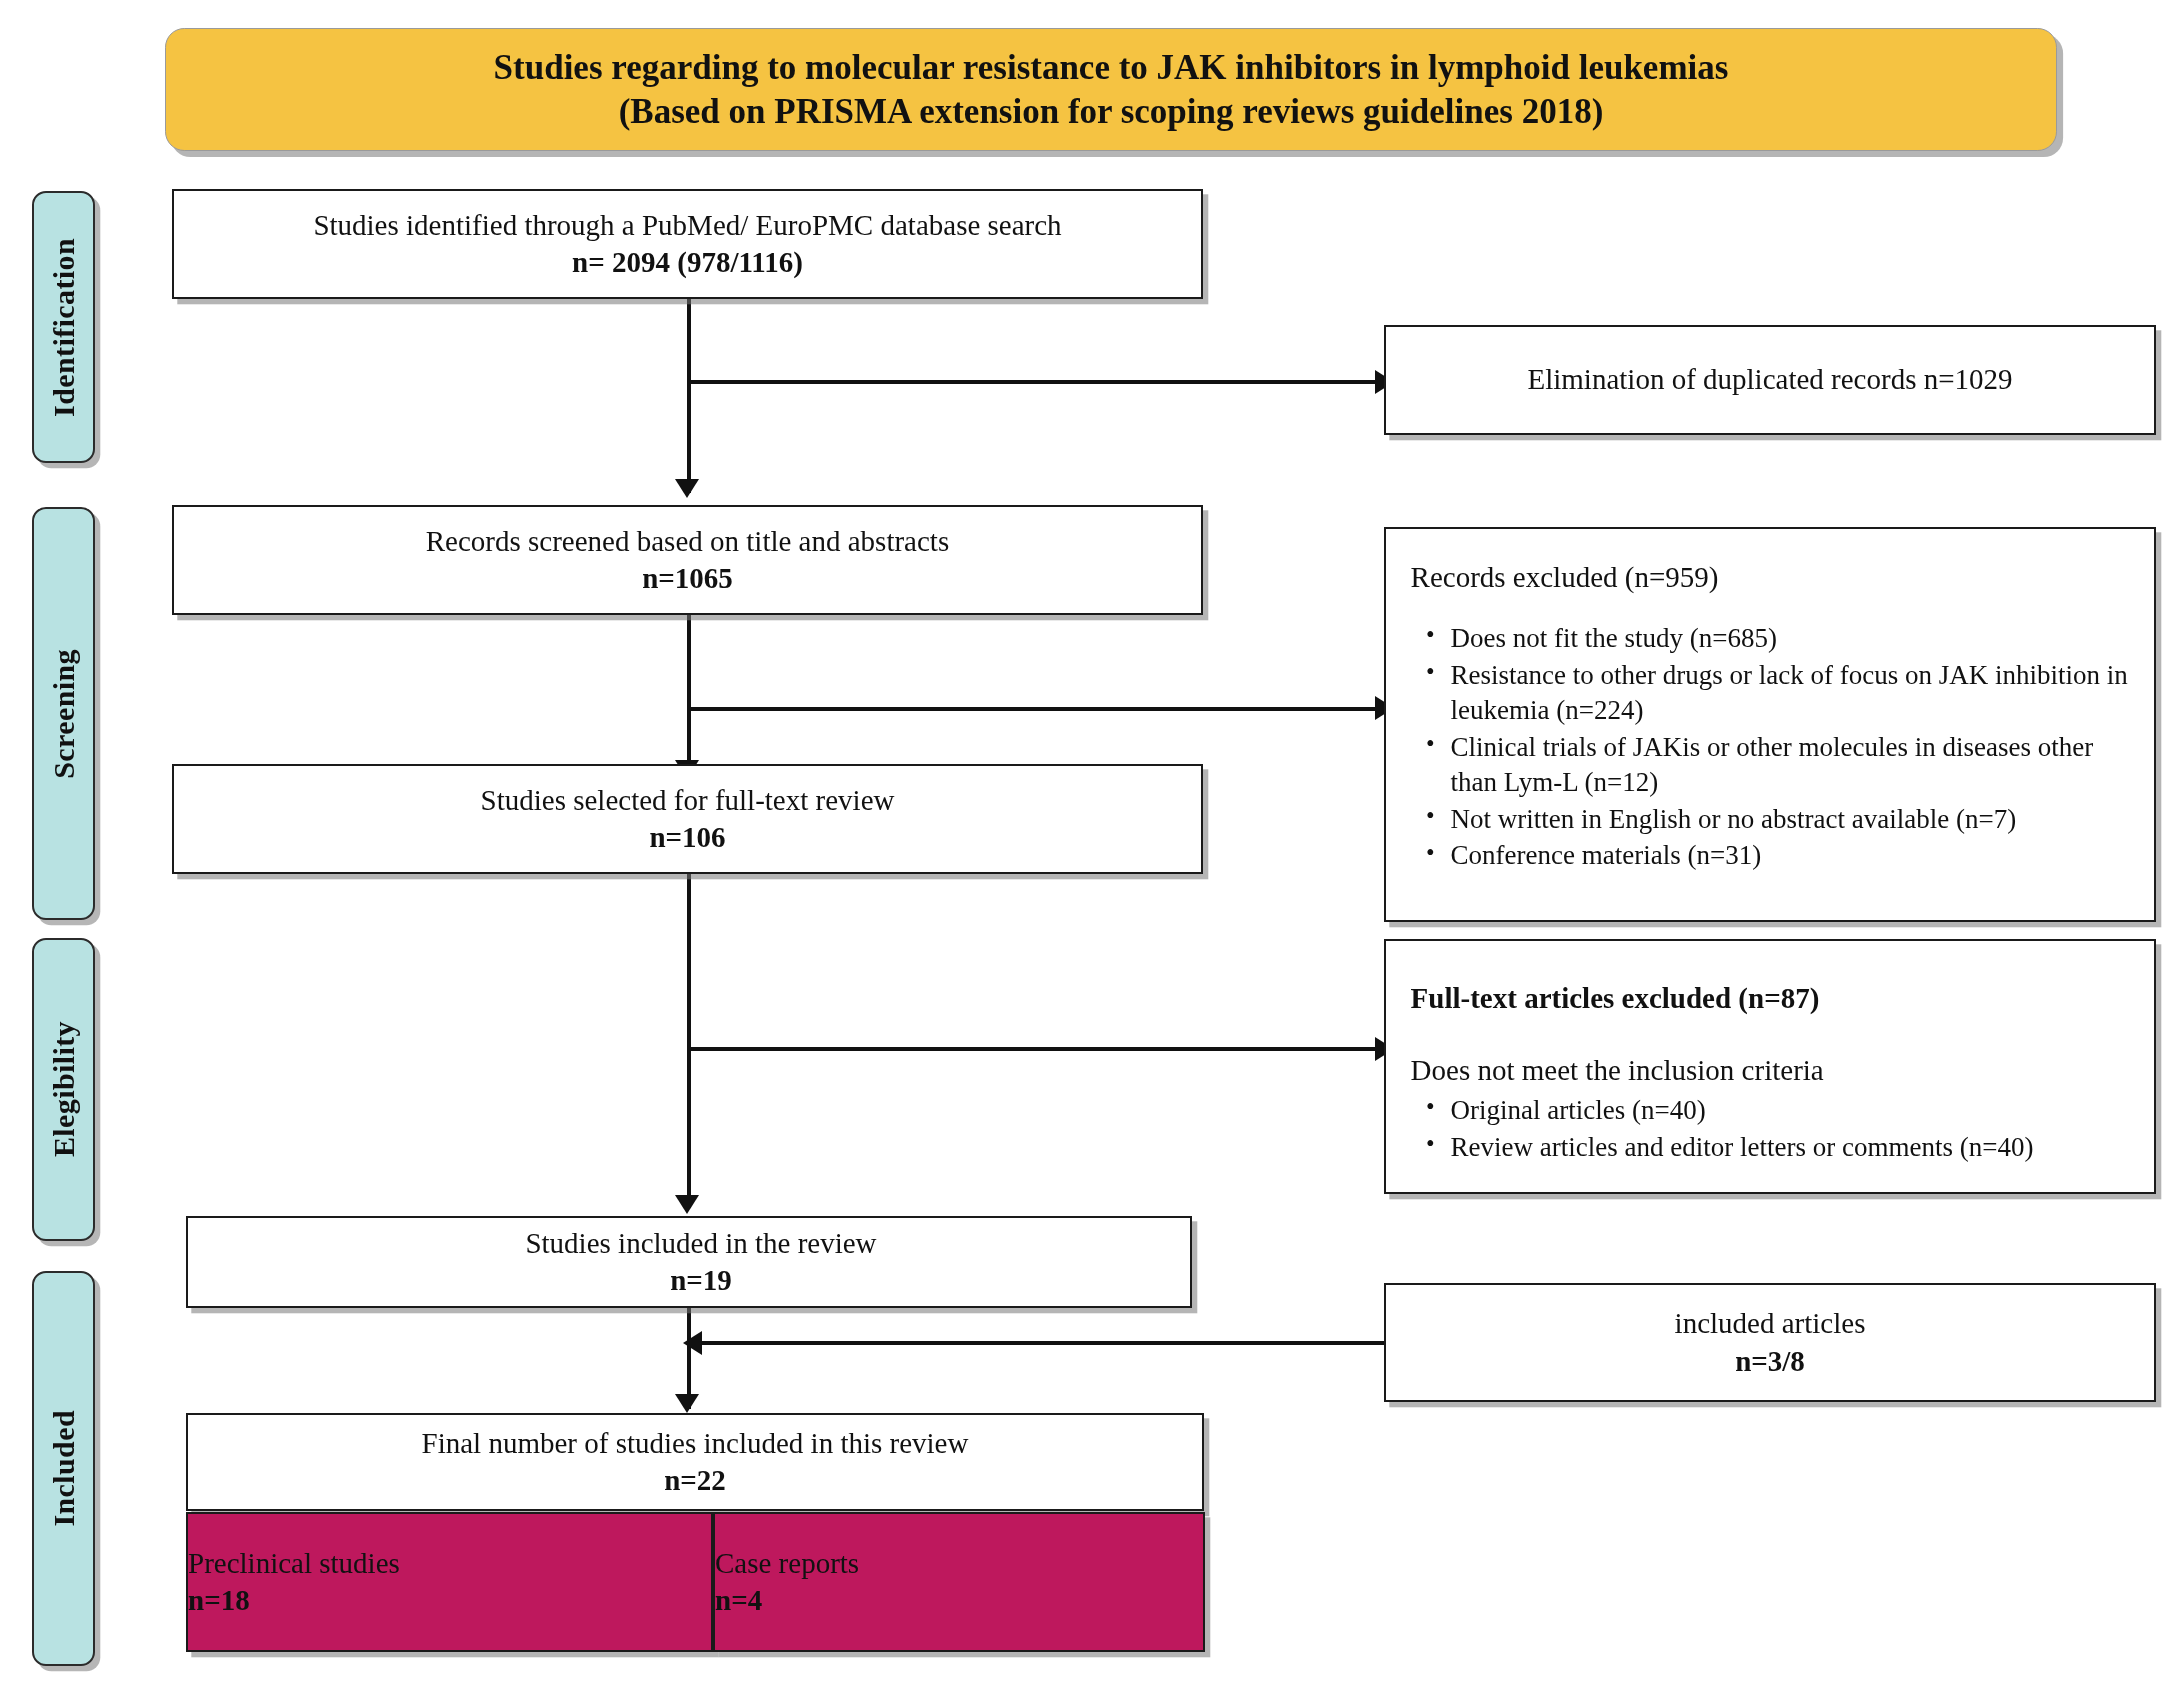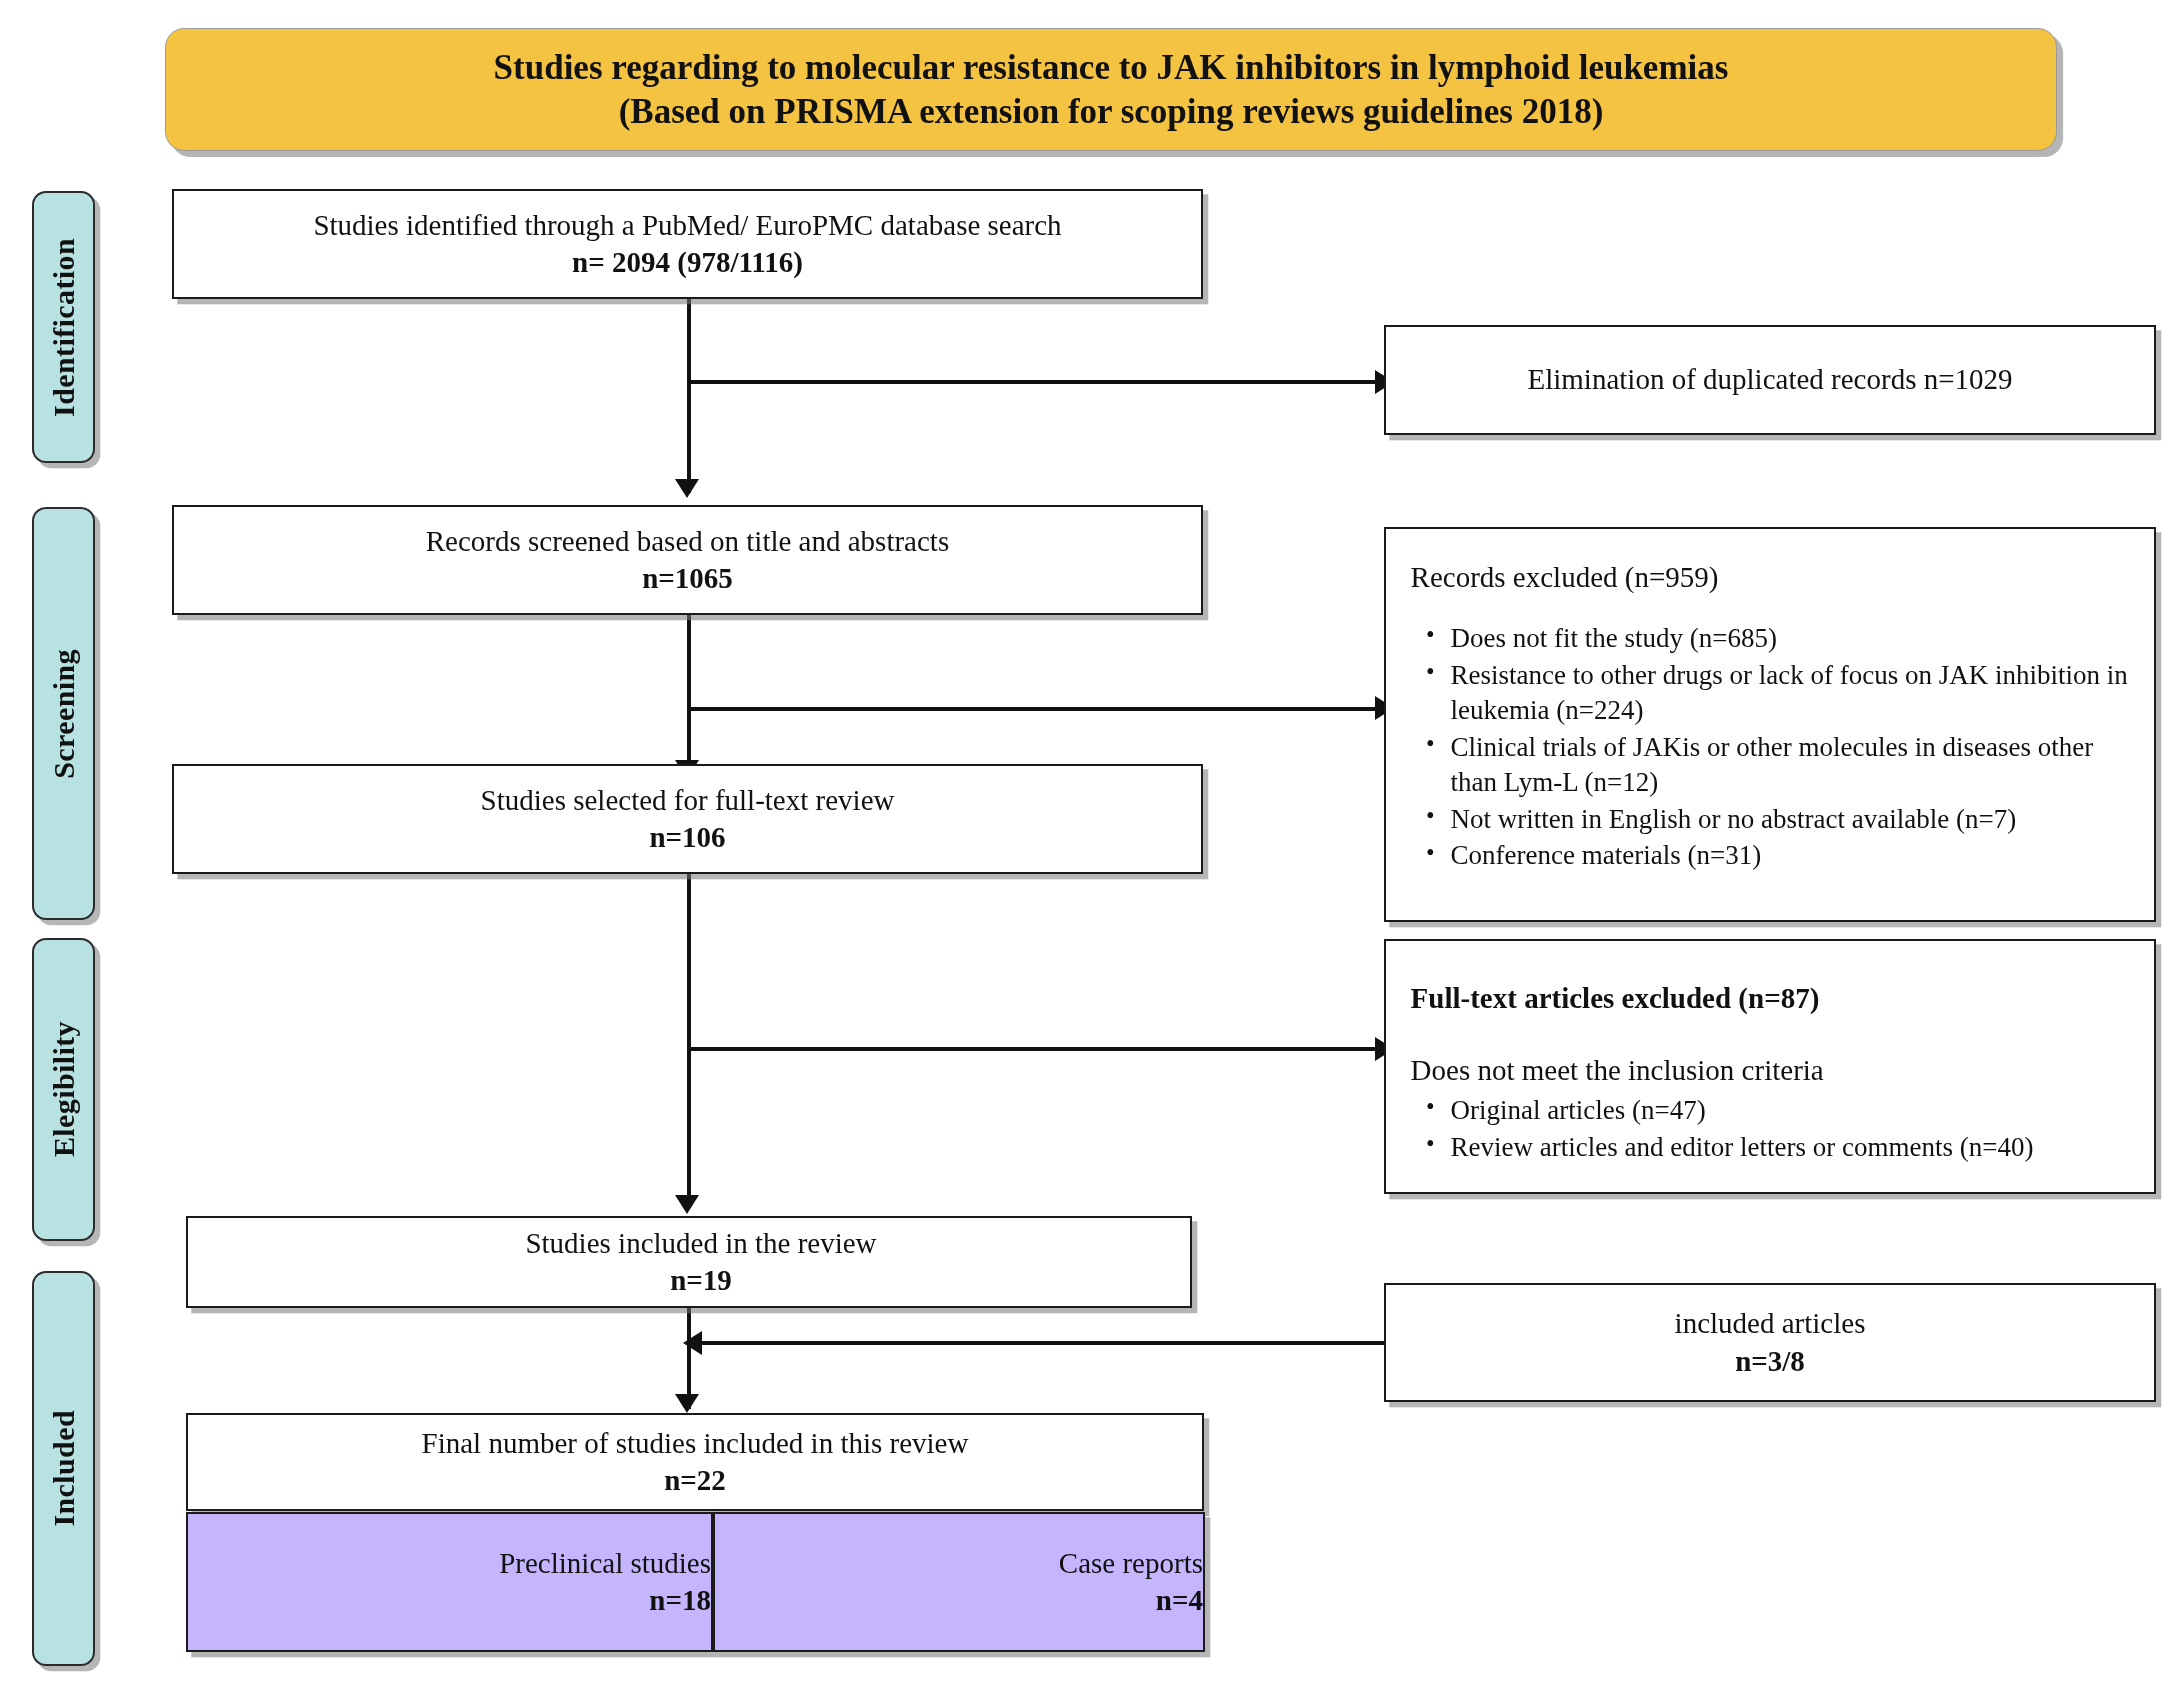--- a/index.html
+++ b/index.html
@@ -109,27 +109,27 @@
     margin: 0 0 1.8px 0;
   }
   ul.bul li::before {
     content: "\2022";
     position: absolute;
     left: -24.6px;
     top: -1.8px;
     font-size: 24.6px;
   }
   .subbox {
-    background: #c4b5fd;
+    background: #be185d;
     border: 2.6px solid #1a1a1a;
     box-shadow: 5.3px 5.3px 0 0 rgba(120,120,120,0.55);
     box-sizing: border-box;
     display: flex;
     flex-direction: column;
-    align-items: flex-end;
+    align-items: flex-start;
     justify-content: center;
     text-align: center;
   }
 
   
   .vline {
     position: absolute;
     width: 4.4px;
     background: #111;
   }
@@ -234,21 +234,21 @@
 
   <div class="box center" style="left:172px; top:764px; width:1031px; height:110px;">
     <div class="line">Studies selected for full-text review</div>
     <div class="line b">n=106</div>
   </div>
 
   <div class="box left pad" style="left:1384px; top:939px; width:772px; height:255px; padding-top:39px;">
     <div class="line b" style="margin-bottom:35px;">Full-text articles excluded (n=87)</div>
     <div class="line" style="margin-bottom:3.5px;">Does not meet the inclusion criteria</div>
     <ul class="bul">
-      <li>Original articles (n=47)</li>
+      <li>Original articles (n=40)</li>
       <li>Review articles and editor letters or comments (n=40)</li>
     </ul>
   </div>
 
   <div class="box center" style="left:186px; top:1216px; width:1006px; height:92px;padding-left:24px;">
     <div class="line">Studies included in the review</div>
     <div class="line b">n=19</div>
   </div>
 
   <div class="box center" style="left:1384px; top:1283px; width:772px; height:119px;">

